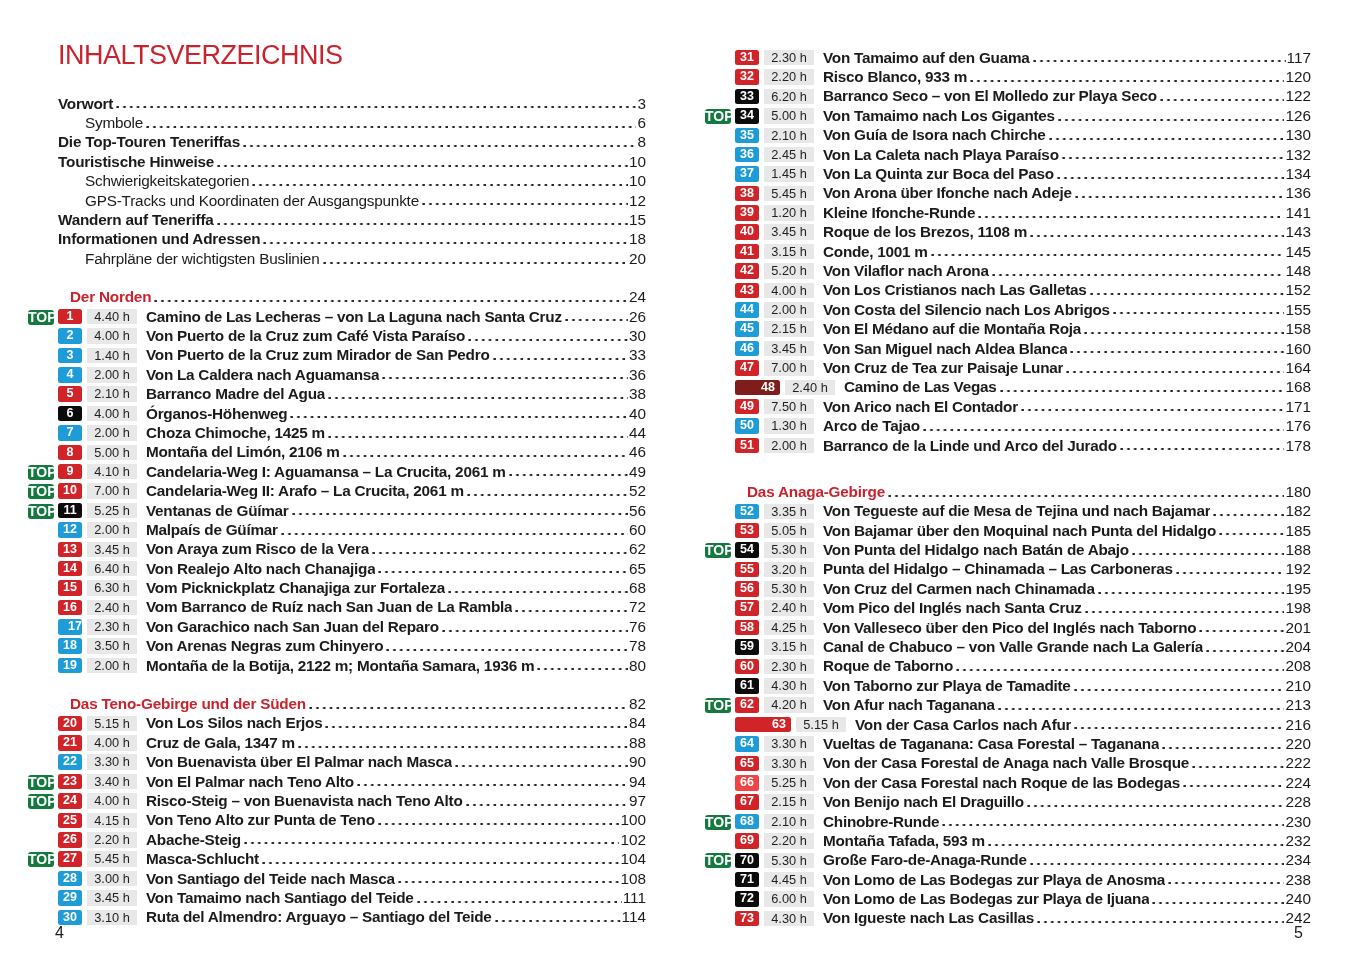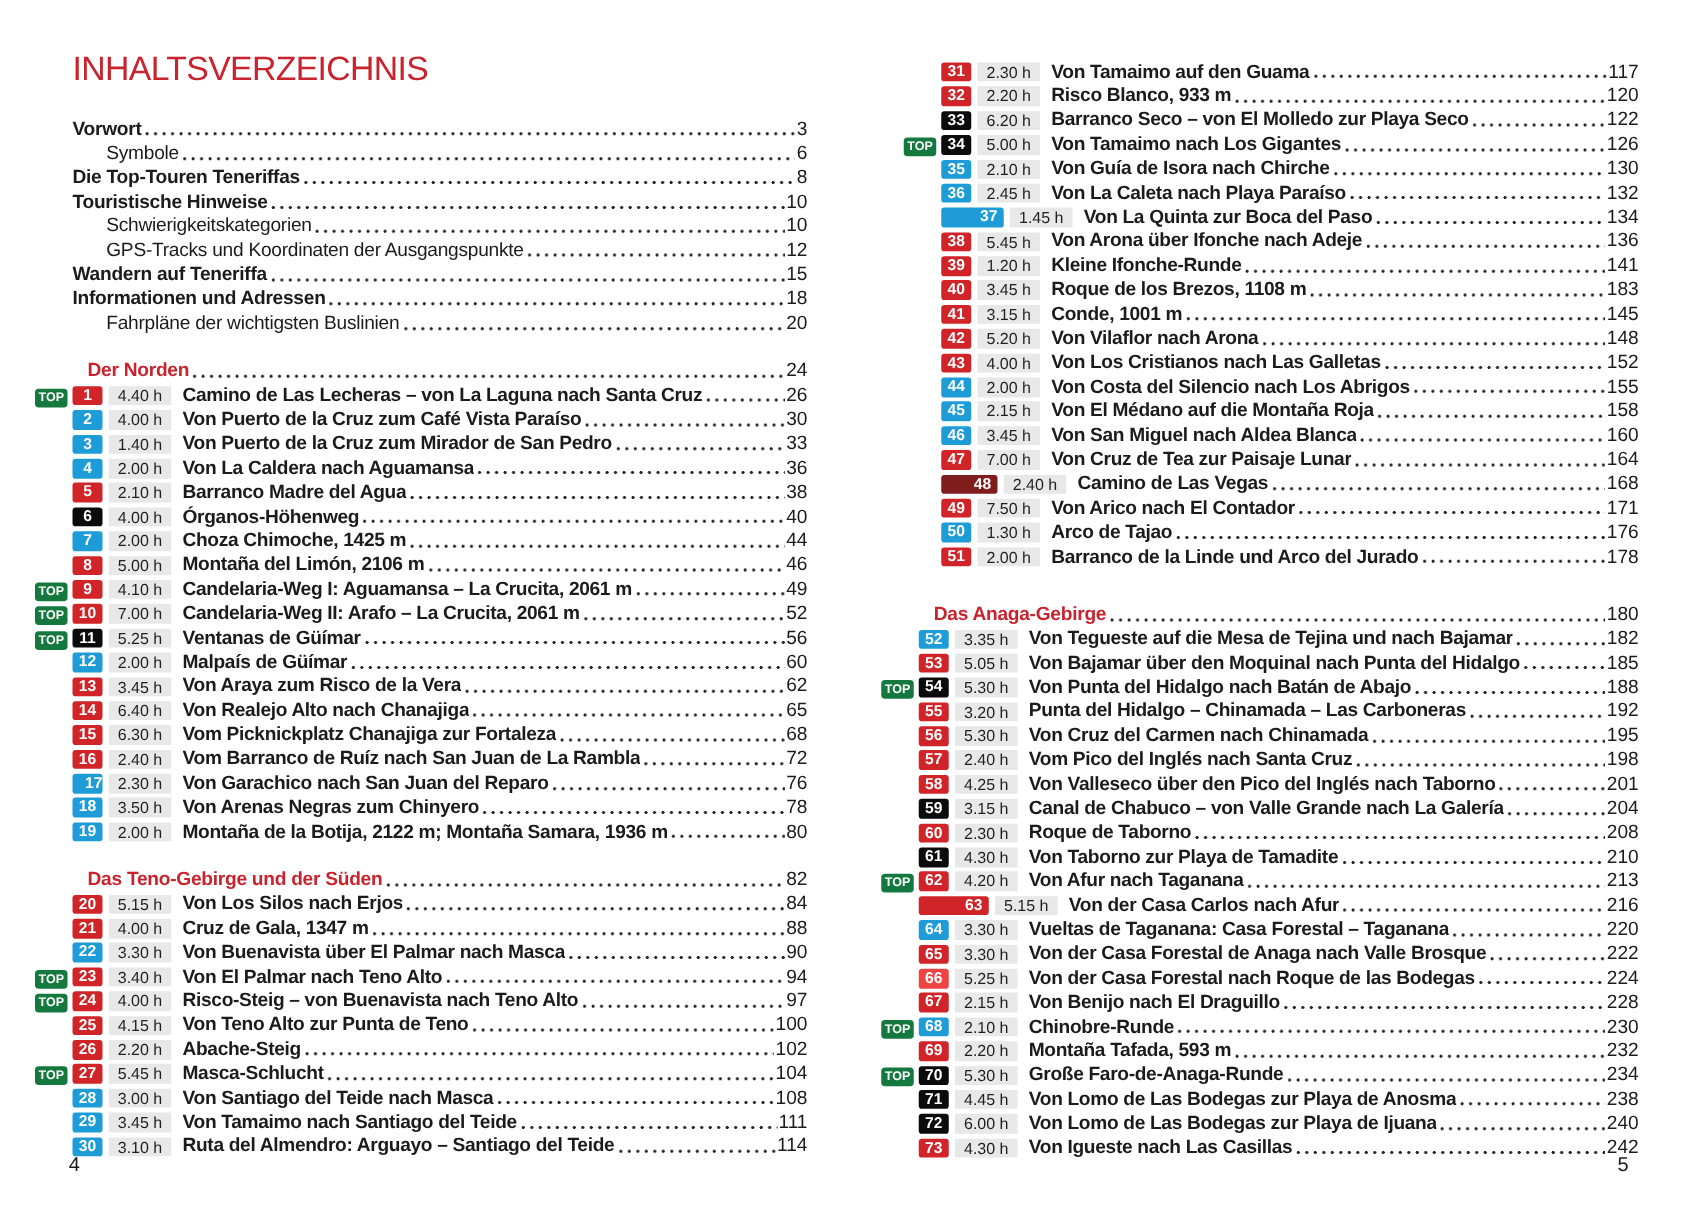--- a/index.html
+++ b/index.html
@@ -59,21 +59,21 @@
 
   .top-slot { flex: none; width: 30px; }
   .top-badge {
     display: inline-block;
     width: 26px;
     height: 15px;
     line-height: 15px;
     border-radius: 3px;
     background: var(--top-green);
     color: #fff;
-    font-size: 10px;
+    font-size: 14px;
     font-weight: bold;
     text-align: center;
     letter-spacing: 0;
   }
   .num-badge {
     flex: none;
     width: 24px;
     height: 15.5px;
     line-height: 15.5px;
     border-radius: 2.5px;
@@ -432,21 +432,21 @@
             <span class="tour-title">Ruta del Almendro: Arguayo – Santiago del Teide</span>
             <span class="leader"></span>
             <span class="pg">114</span>
           </div>
         </div>
       </div>
   </div>
 
   <div class="col col-right">
     <div id="right-sections">
-        <div class="section-block" style="margin-top: 0px; margin-left: 18px;">
+        <div class="section-block" style="margin-top: 0px;">
           <div class="row tour-row">
             <span class="top-slot"></span>
             <span class="num-badge" style="background: rgb(208, 36, 41);">31</span>
             <span class="duration">2.30 h</span>
             <span class="tour-title">Von Tamaimo auf den Guama</span>
             <span class="leader"></span>
             <span class="pg">117</span>
           </div>
           <div class="row tour-row">
             <span class="top-slot"></span>
@@ -483,21 +483,21 @@
           <div class="row tour-row">
             <span class="top-slot"></span>
             <span class="num-badge" style="background: rgb(30, 156, 216);">36</span>
             <span class="duration">2.45 h</span>
             <span class="tour-title">Von La Caleta nach Playa Paraíso</span>
             <span class="leader"></span>
             <span class="pg">132</span>
           </div>
           <div class="row tour-row">
             <span class="top-slot"></span>
-            <span class="num-badge" style="background: rgb(30, 156, 216); padding-left: 26px;">37</span>
+            <span class="num-badge" style="background: rgb(30, 156, 216);">37</span>
             <span class="duration">1.45 h</span>
             <span class="tour-title">Von La Quinta zur Boca del Paso</span>
             <span class="leader"></span>
             <span class="pg">134</span>
           </div>
           <div class="row tour-row">
             <span class="top-slot"></span>
             <span class="num-badge" style="background: rgb(208, 36, 41);">38</span>
             <span class="duration">5.45 h</span>
             <span class="tour-title">Von Arona über Ifonche nach Adeje</span>
@@ -511,21 +511,21 @@
             <span class="tour-title">Kleine Ifonche-Runde</span>
             <span class="leader"></span>
             <span class="pg">141</span>
           </div>
           <div class="row tour-row">
             <span class="top-slot"></span>
             <span class="num-badge" style="background: rgb(208, 36, 41);">40</span>
             <span class="duration">3.45 h</span>
             <span class="tour-title">Roque de los Brezos, 1108 m</span>
             <span class="leader"></span>
-            <span class="pg">183</span>
+            <span class="pg">143</span>
           </div>
           <div class="row tour-row">
             <span class="top-slot"></span>
             <span class="num-badge" style="background: rgb(208, 36, 41);">41</span>
             <span class="duration">3.15 h</span>
             <span class="tour-title">Conde, 1001 m</span>
             <span class="leader"></span>
             <span class="pg">145</span>
           </div>
           <div class="row tour-row">

